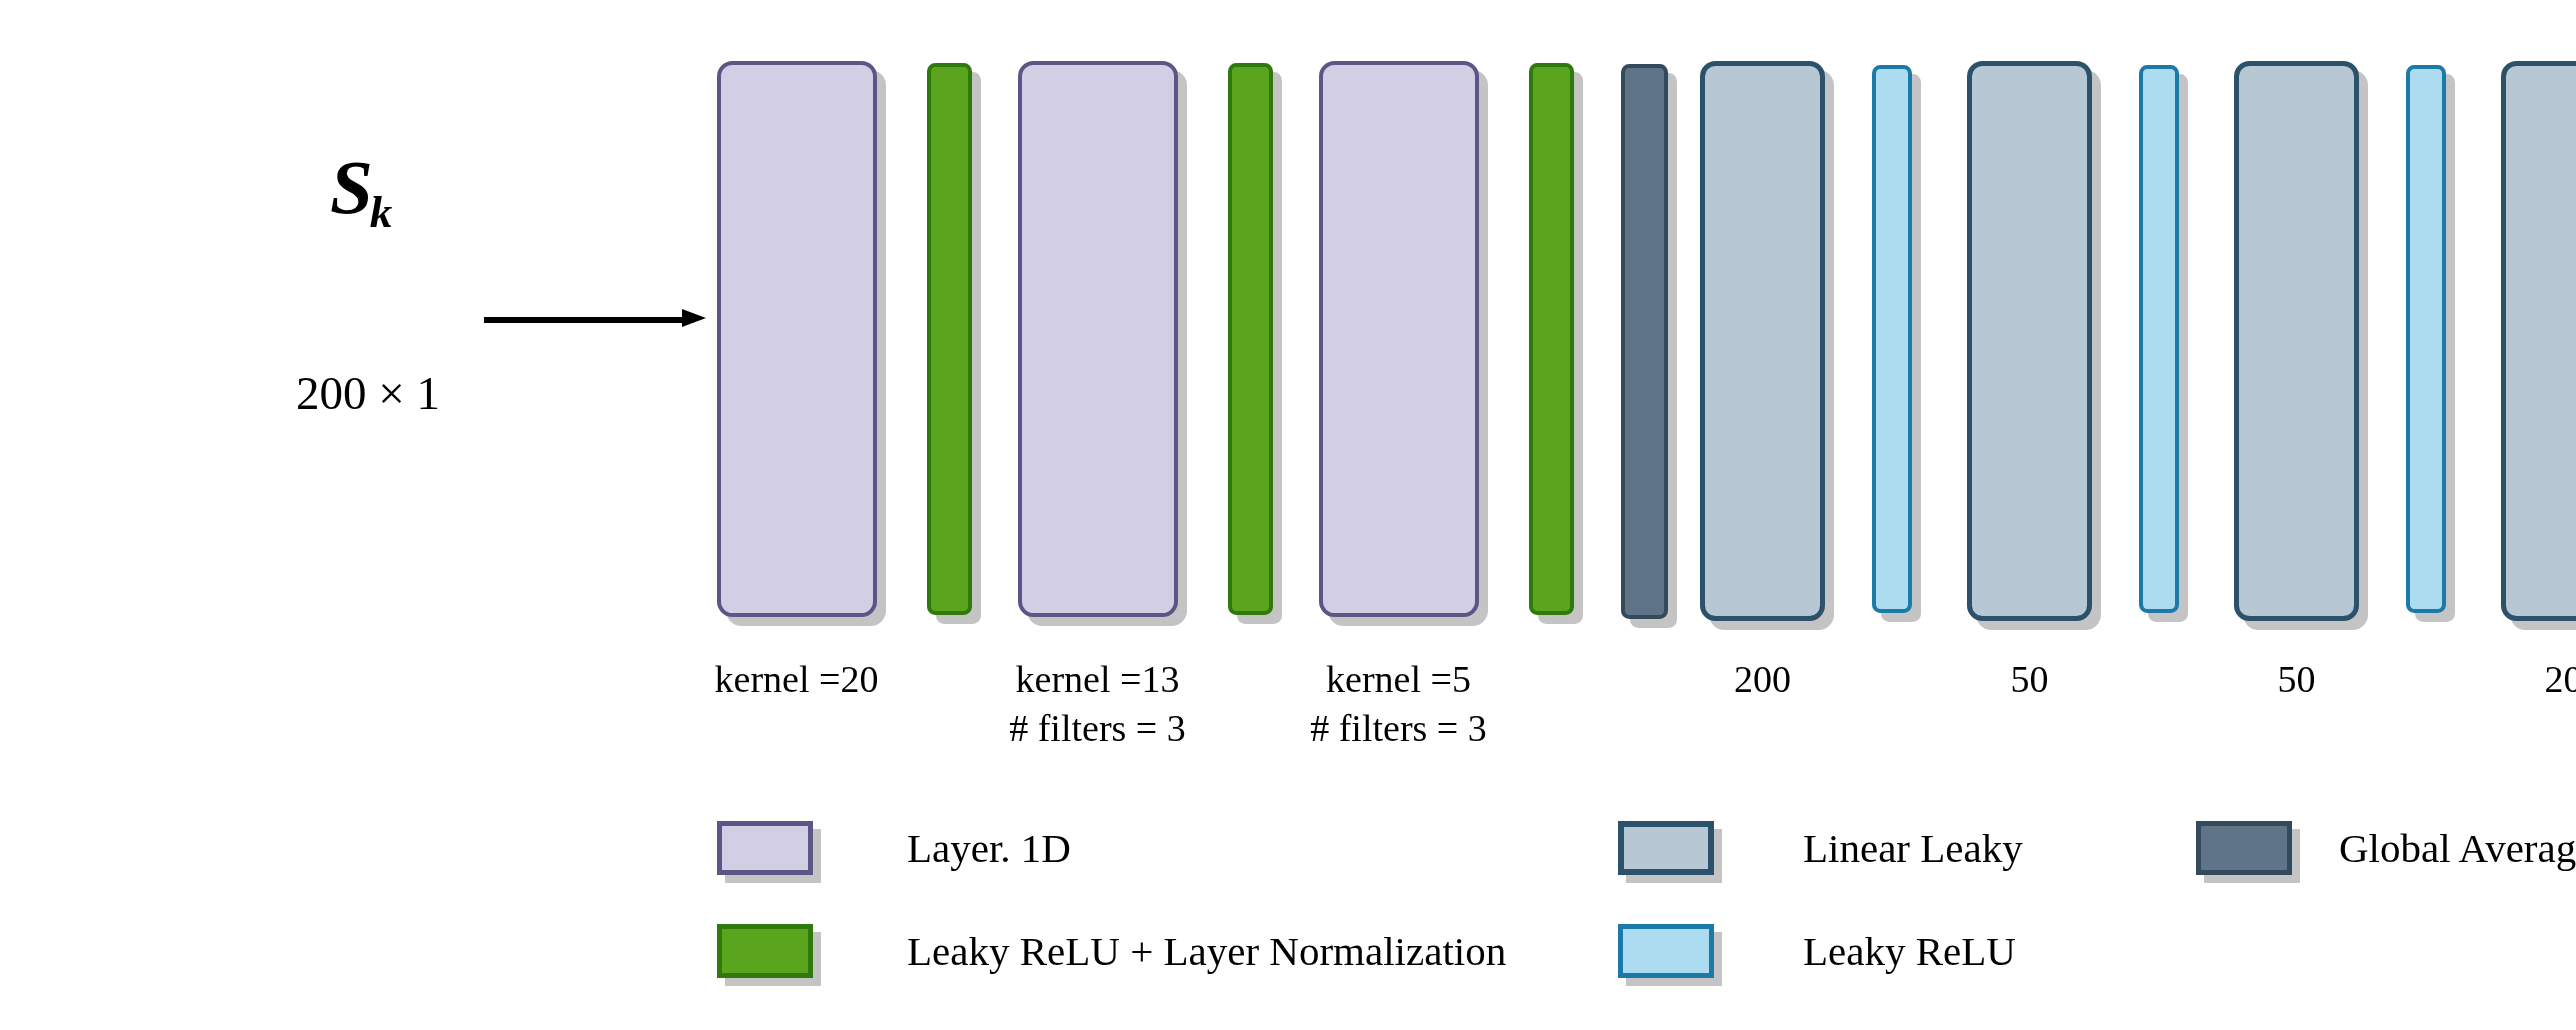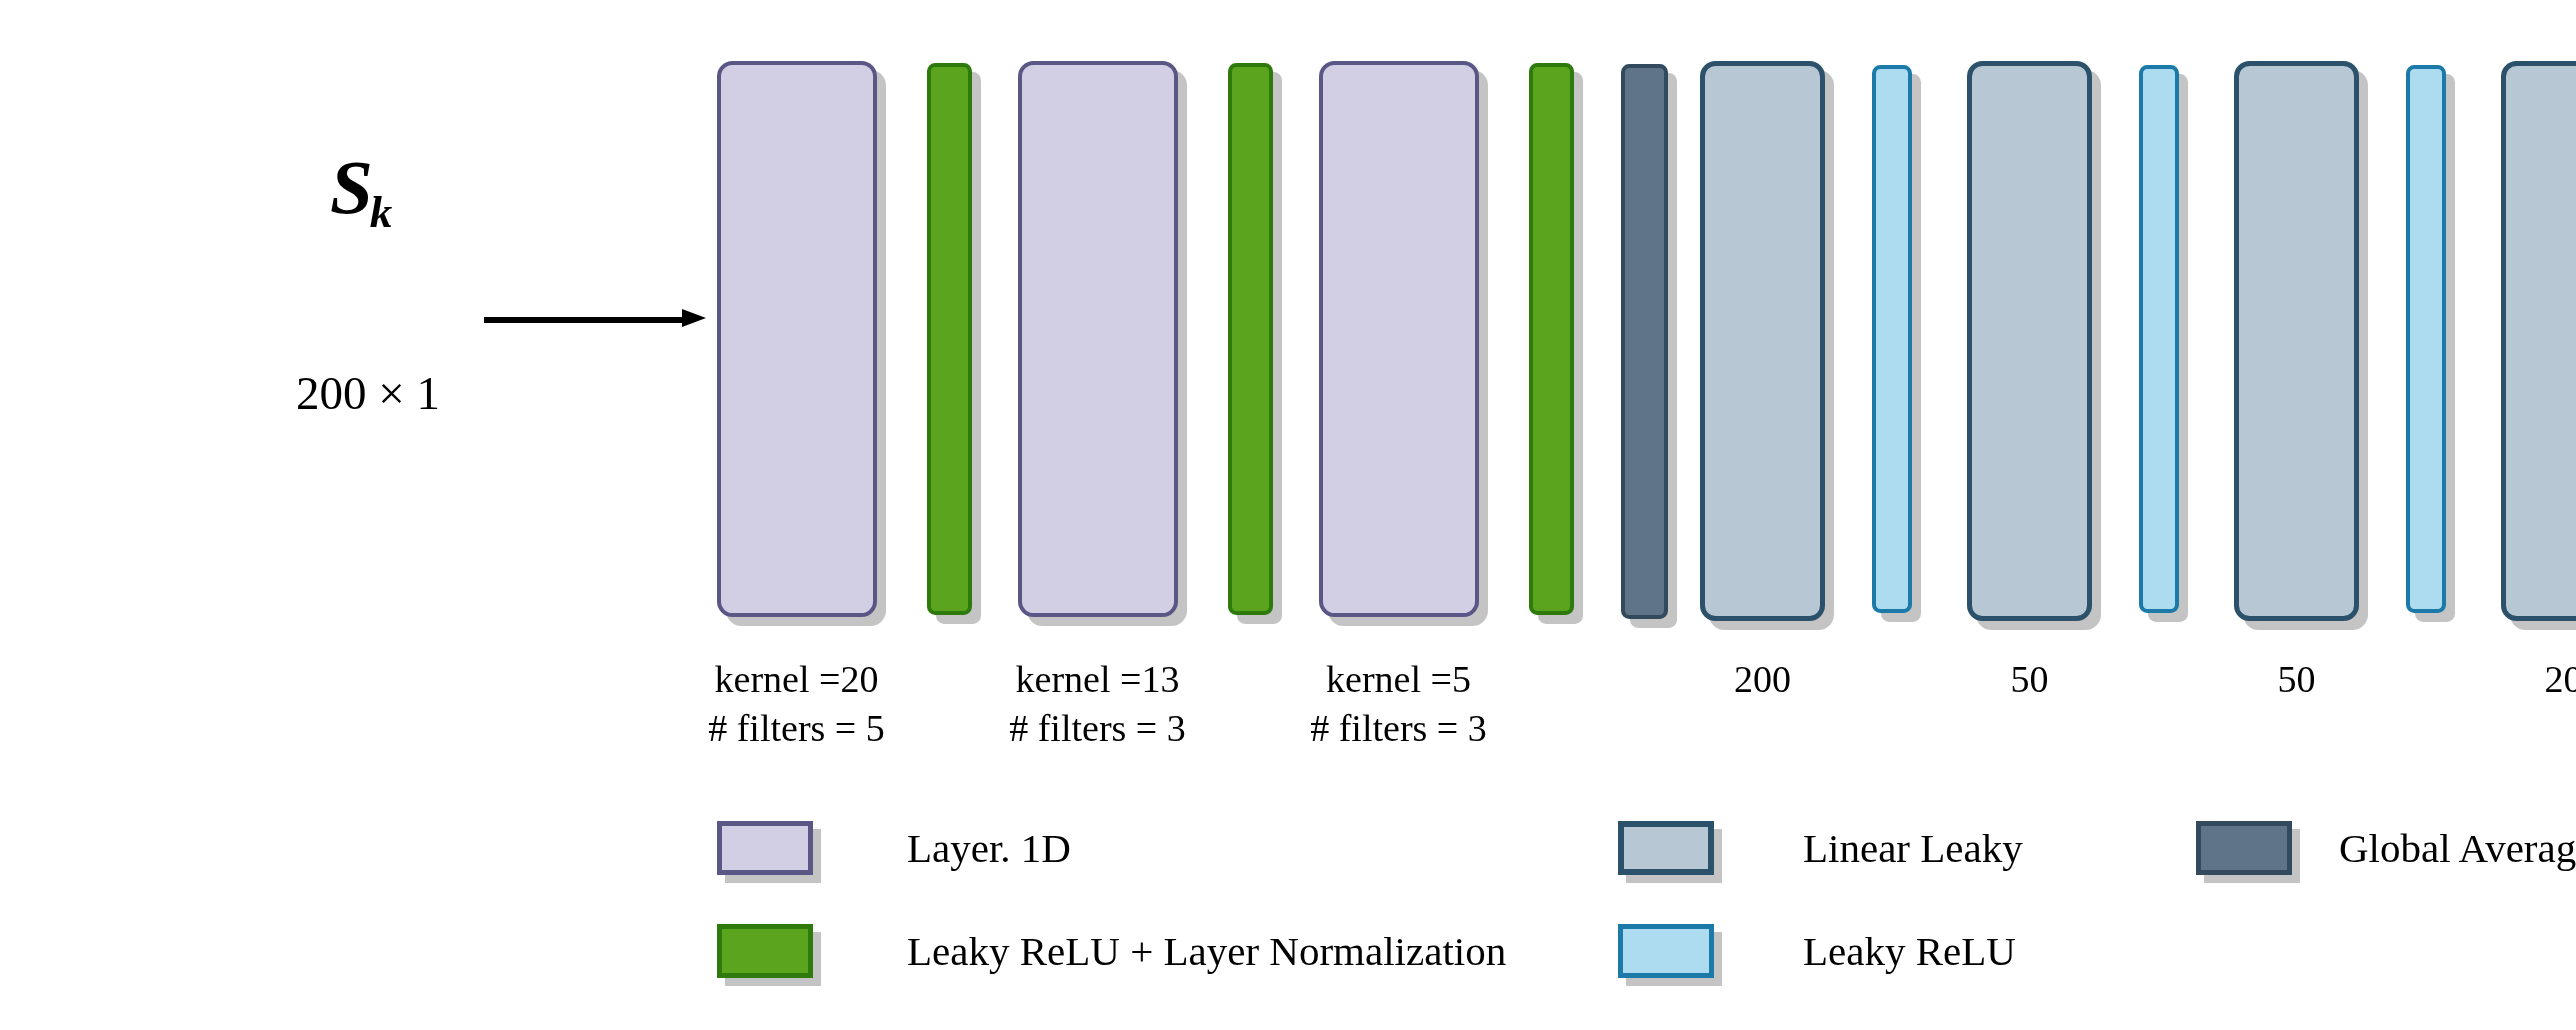--- a/index.html
+++ b/index.html
@@ -217,21 +217,21 @@
         <div class="shadow" style="background: rgb(196, 196, 196);"></div>
         <div class="body" style="background: rgb(173, 220, 241); border-color: rgb(27, 122, 168); border-width: 4.1px;"></div>
       </div>
       <div class="block" style="left: 2501px; top: 61px; width: 125px; height: 560px;">
         <div class="shadow" style="background: rgb(196, 196, 196);"></div>
         <div class="body" style="background: rgb(183, 200, 212); border-color: rgb(44, 81, 106); border-width: 5.2px;"></div>
       </div>
     </div>
 
   <div id="block-labels">
-      <div class="blk-label" style="left: 539px; top: 655px; width: 515px;"><span>kernel =20</span><span class="l2"># filters = 5</span></div>
+      <div class="blk-label" style="left: 539px; top: 655px; width: 515px;"><span>kernel =20</span></div>
       <div class="blk-label" style="left: 840px; top: 655px; width: 515px;"><span>kernel =13</span><span class="l2"># filters = 3</span></div>
       <div class="blk-label" style="left: 1141px; top: 655px; width: 515px;"><span>kernel =5</span><span class="l2"># filters = 3</span></div>
       <div class="blk-label" style="left: 1505px; top: 655px; width: 515px;"><span>200</span></div>
       <div class="blk-label" style="left: 1772px; top: 655px; width: 515px;"><span>50</span></div>
       <div class="blk-label" style="left: 2039px; top: 655px; width: 515px;"><span>50</span></div>
       <div class="blk-label" style="left: 2306px; top: 655px; width: 515px;"><span>20</span></div>
     </div>
 
   <div id="legend">
       <div class="legend-item" style="left: 0px; top: 0px;">

